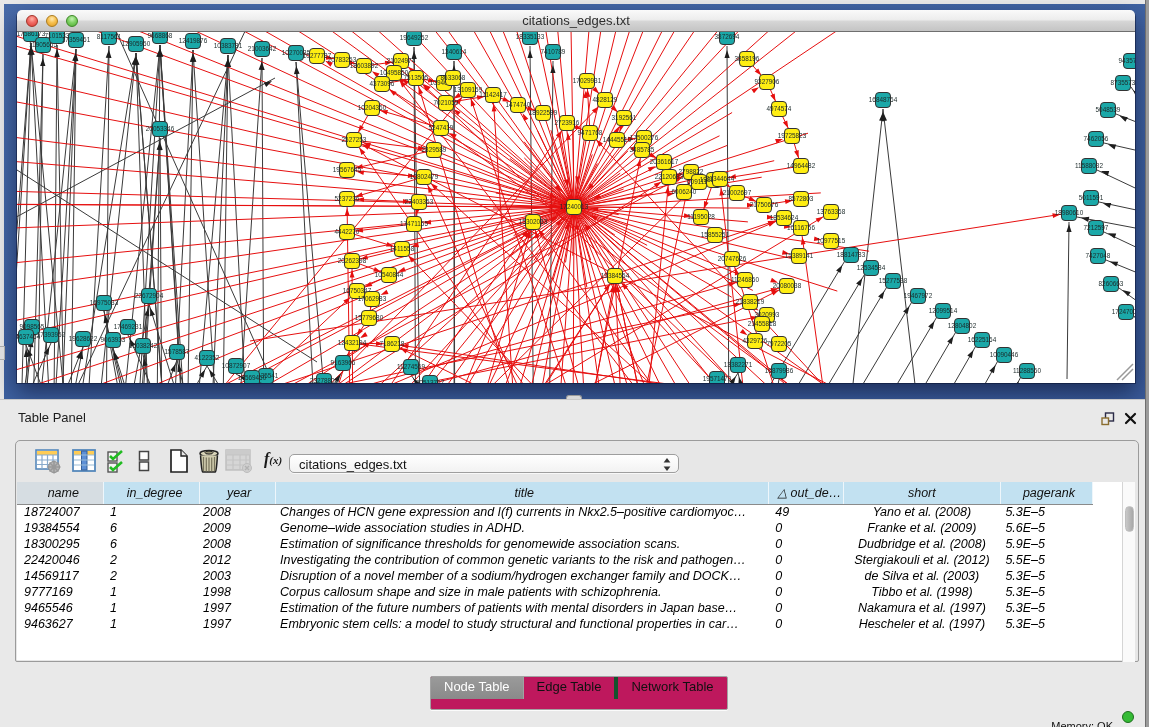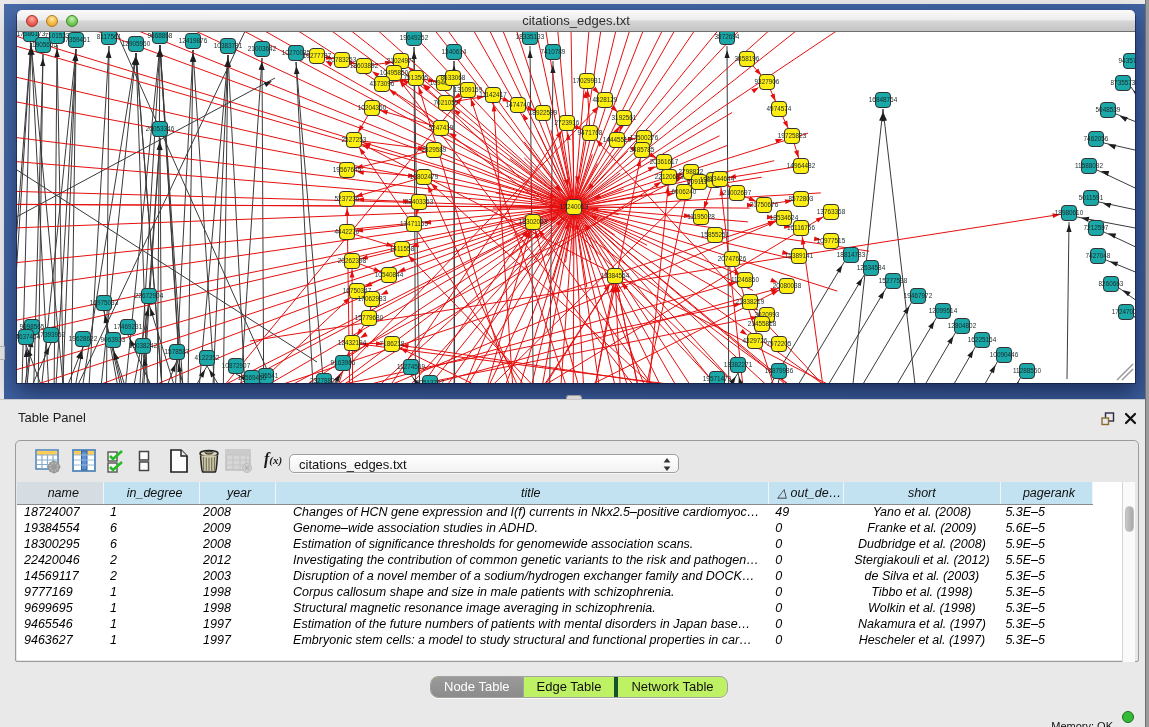--- a/index.html
+++ b/index.html
@@ -31,29 +31,29 @@
   border:1px solid #9e9e9e;border-radius:5px;box-shadow:0 1px 0 rgba(255,255,255,.7);}
 #combo .txt{position:absolute;left:9px;top:2px;font-size:13px;color:#111;}
 #tablewrap{position:absolute;left:1px;top:41px;width:1117px;height:178px;background:#fff;overflow:hidden;}
 table{border-collapse:collapse;table-layout:fixed;width:1076px;font-size:12.5px;color:#000;font-style:italic;}
 th{height:22px;background:#c2e1f1;border-right:1px solid #eef6fb;border-bottom:1px solid #8a8a8a;
    font-weight:normal;font-size:12.5px;color:#111;}
 td{height:16px;padding:0;white-space:nowrap;overflow:hidden;}
 .c1{width:86px;padding-left:7px;}
 .c2{width:96px;padding-left:7px;margin-left:43px;}
 .c3{width:76px;padding-left:4px;}
-.c4{width:493px;padding-left:18px;}
+.c4{width:493px;padding-left:5px;}
 .c5{width:75px;padding-left:7px;}
 .c6{width:157px;text-align:center;}
 .c7{width:92px;padding-left:5px;}
 #vscroll{position:absolute;right:3px;top:41px;width:13px;height:180px;background:#fafafa;border-left:1px solid #d5d5d5;}
 #vthumb{position:absolute;left:2px;top:24px;width:9px;height:26px;border-radius:5px;
   background:linear-gradient(90deg,#c8c8c8,#a8a8a8);border:1px solid #bdbdbd;}
-#tabs{position:absolute;left:430px;top:276px;height:22px;display:flex;
-  border:1px solid #a2a2a2;border-radius:8px;overflow:hidden;background:#bef264;
+#tabs{position:absolute;left:430px;top:276px;height:34px;display:flex;
+  border:1px solid #a2a2a2;border-radius:2px;overflow:hidden;background:#be185d;
   box-shadow:0 1px 0 rgba(255,255,255,.8);font-size:13px;}
 #tabs div{padding:2px 13px 0 13px;height:22px;color:#111;}
 #tabs .sel{background:linear-gradient(#9a9a9a,#8a8a8a);color:#fff;}
 #tabs .mid{border-left:1px solid #a2a2a2;border-right:4px solid #14532d;}
 #memory{position:absolute;right:33px;top:320px;font-size:11px;color:#111;}
 #memdot{position:absolute;right:12px;top:311px;width:12px;height:12px;border-radius:50%;
   background:#35bb35;border:1.5px solid #1f6e1f;}
 #redge{position:absolute;right:0;top:0;width:4px;height:727px;background:#9b9b9b;border-left:1.5px solid #6e6e6e;}
 .icon{position:absolute;top:7px;}
 </style></head>
@@ -469,29 +469,20 @@
             <tr>
               <td class="c1">9777169</td>
               <td class="c2">1</td>
               <td class="c3">1998</td>
               <td class="c4">Corpus callosum shape and size in male patients with schizophrenia.</td>
               <td class="c5">0</td>
               <td class="c6">Tibbo et al. (1998)</td>
               <td class="c7">5.3E–5</td>
             </tr>
             <tr>
-              <td class="c1">9699695</td>
-              <td class="c2">1</td>
-              <td class="c3">1998</td>
-              <td class="c4">Structural magnetic resonance image averaging in schizophrenia.</td>
-              <td class="c5">0</td>
-              <td class="c6">Wolkin et al. (1998)</td>
-              <td class="c7">5.3E–5</td>
-            </tr>
-            <tr>
               <td class="c1">9465546</td>
               <td class="c2">1</td>
               <td class="c3">1997</td>
               <td class="c4">Estimation of the future numbers of patients with mental disorders in Japan base…</td>
               <td class="c5">0</td>
               <td class="c6">Nakamura et al. (1997)</td>
               <td class="c7">5.3E–5</td>
             </tr>
             <tr>
               <td class="c1">9463627</td>

